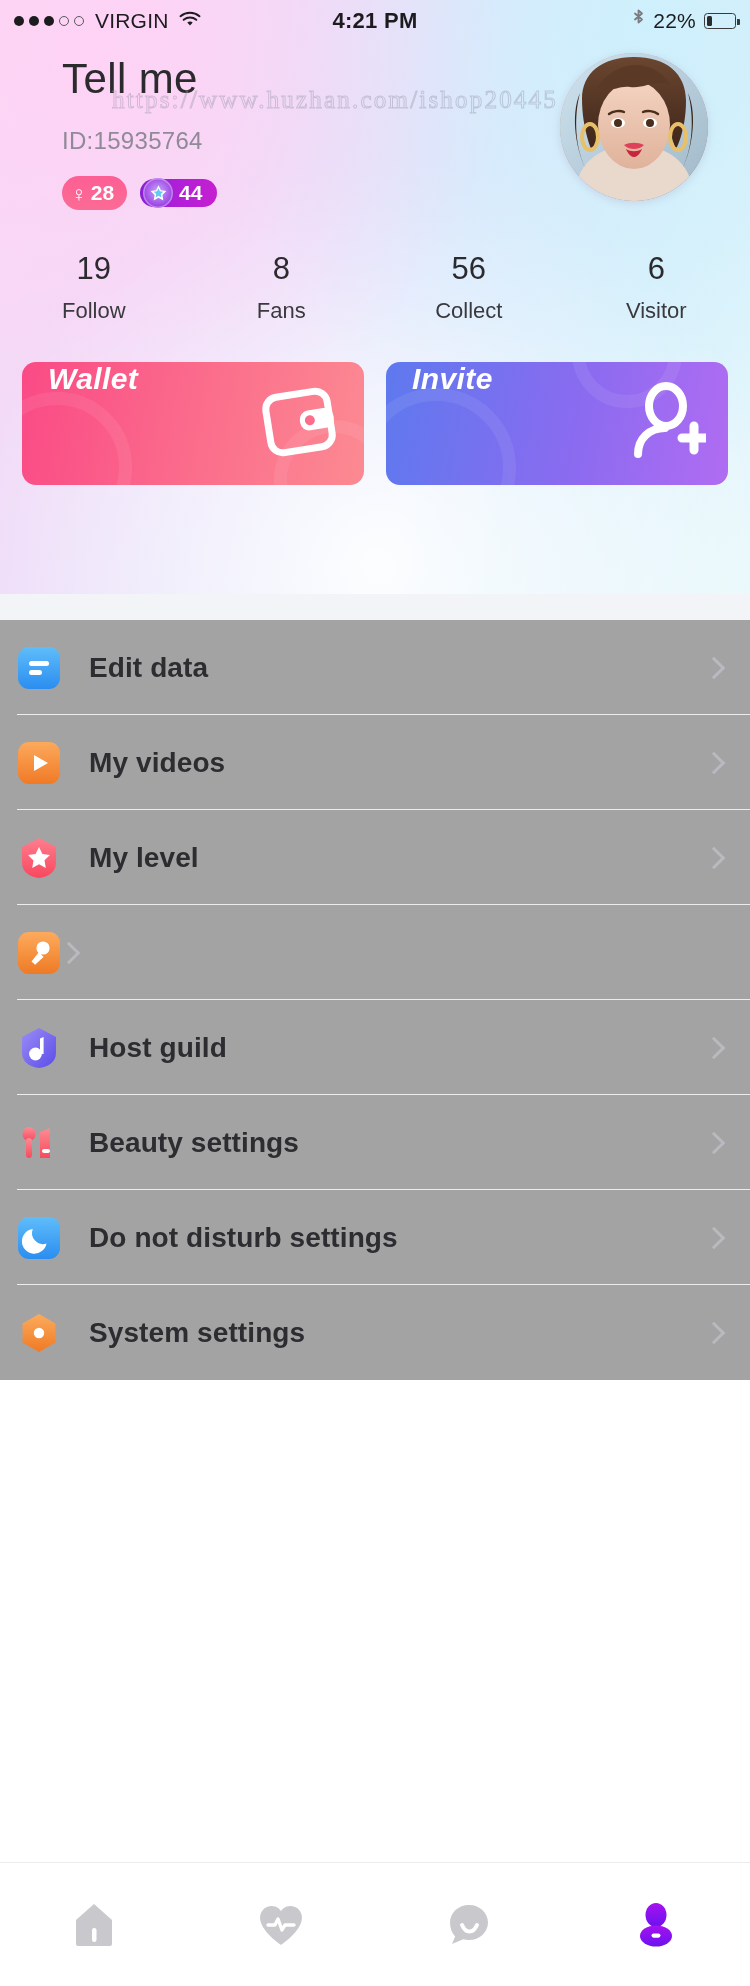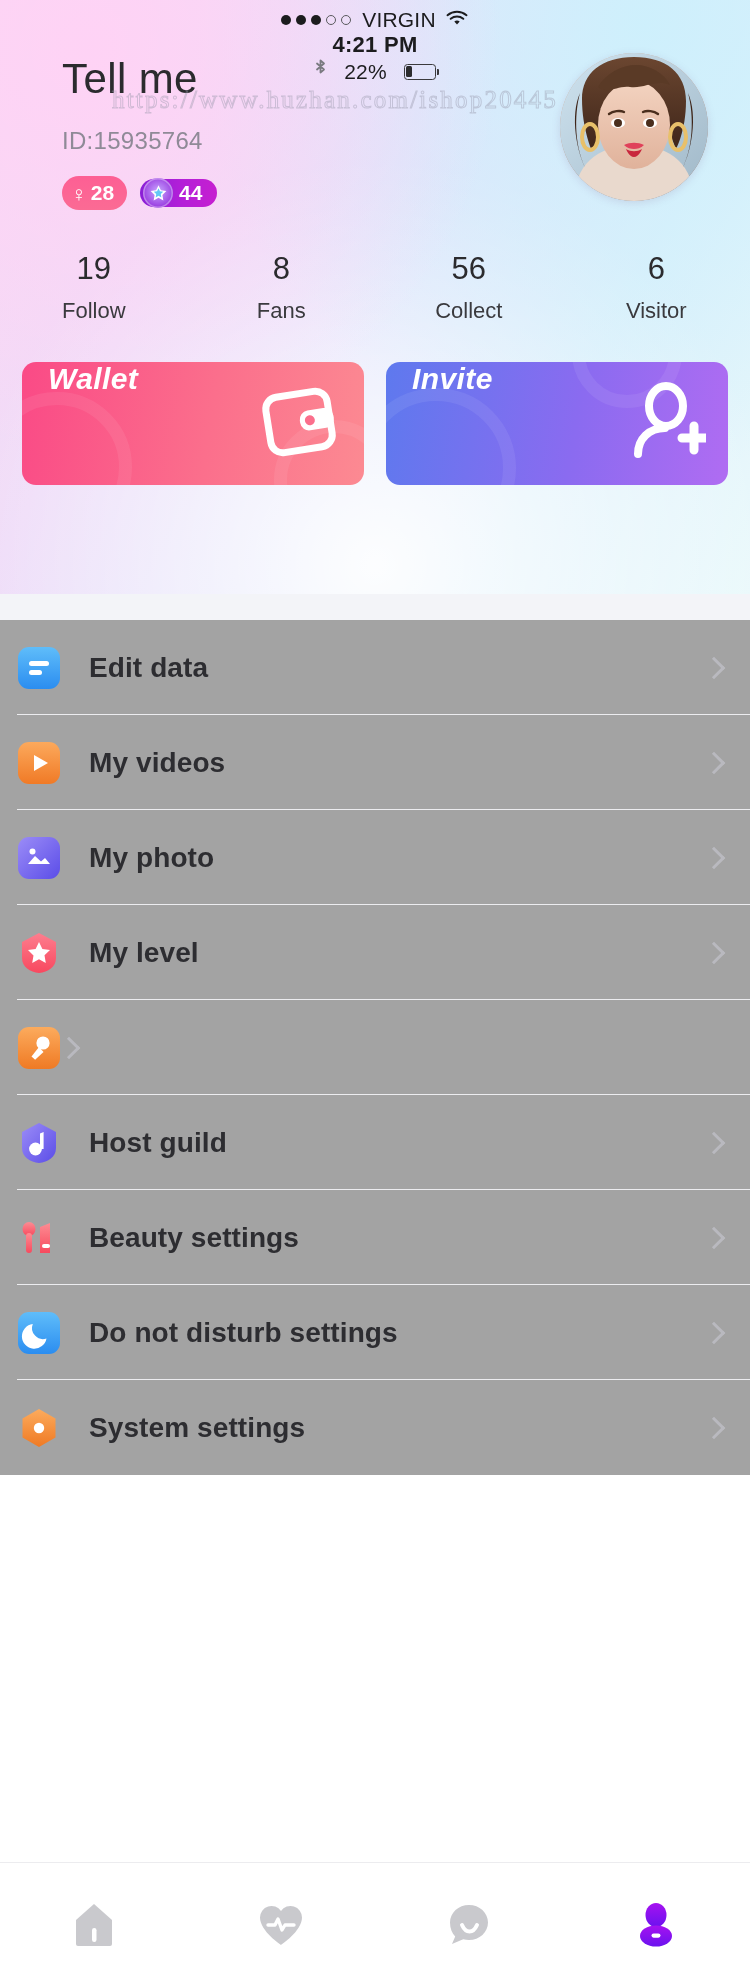--- a/index.html
+++ b/index.html
@@ -22,34 +22,33 @@
       radial-gradient(circle at 50% 95%, rgba(255,255,255,0.92) 0%, rgba(255,255,255,0) 60%),
       linear-gradient(118deg,#f9d9f4 0%,#efdcf8 28%,#e3e4fb 52%,#dcf0fb 74%,#eaf9fb 100%);
     overflow:hidden;
   }
 
   
   .statusbar{
     height:42px;
     display:flex;
     align-items:center;
-    padding:8px 14px;
+    padding:16px 14px;
     font-size:21px;
     color:#1c1c1e;
     letter-spacing:.2px;
-    flex-direction:column;
   }
   .sb-left{ display:flex; align-items:center; gap:9px; flex:1; }
   .dots{ display:flex; align-items:center; gap:5px; }
   .dot{ width:10px;height:10px;border-radius:50%; }
   .dot.on{ background:#1c1c1e; }
   .dot.off{ background:transparent; border:1.6px solid #5a5a5e; }
   .carrier{ font-size:21px; margin-left:2px; }
   .sb-center{ flex:0 0 auto; font-size:22px; font-weight:600; letter-spacing:.3px; }
-  .sb-right{ flex:1; display:flex; align-items:center; justify-content:flex-end; gap:17px; }
+  .sb-right{ flex:1; display:flex; align-items:center; justify-content:flex-end; gap:8px; }
   .battery{
     width:32px;height:16px;border:1.8px solid #3a3a3c;border-radius:3.5px;
     position:relative; padding:1.6px;
   }
   .battery:after{
     content:""; position:absolute; right:-4.5px; top:4.5px;
     width:2.6px;height:6px;background:#3a3a3c;border-radius:0 1px 1px 0;
   }
   .battery i{ display:block;height:100%;background:#2c2c2e;border-radius:1.5px; }
 
@@ -336,37 +335,20 @@
             </linearGradient>
           </defs>
         <rect width="42" height="42" rx="11" fill="url(#g2)"></rect>
         <path d="M16 13l14 8-14 8z" fill="#fff"></path>
       </svg>
     </span>
     <span class="rlabel">My videos</span>
     <span class="chev"></span>
   </div>
 
-  <div class="row">
-    <span class="ico">
-      <svg width="42" height="42" viewBox="0 0 42 42">
-        <defs>
-            <linearGradient id="g3" x1="0" y1="0" x2="1" y2="1">
-              <stop offset="0" stop-color="#9b8cf7"></stop>
-              <stop offset="1" stop-color="#5b4de8"></stop>
-            </linearGradient>
-          </defs>
-        <rect width="42" height="42" rx="11" fill="url(#g3)"></rect>
-        <circle cx="14.5" cy="14.5" r="3" fill="#fff"></circle>
-        <path d="M10 27l7-8 6 5.5 4-3.5 5 6z" fill="#fff"></path>
-      </svg>
-    </span>
-    <span class="rlabel">My photo</span>
-    <span class="chev"></span>
-  </div>
 
   <div class="row">
     <span class="ico">
       <svg width="42" height="42" viewBox="0 0 42 42">
         <defs>
             <linearGradient id="g4" x1="0" y1="0" x2="0" y2="1">
               <stop offset="0" stop-color="#fd7e8e"></stop>
               <stop offset="1" stop-color="#f8485f"></stop>
             </linearGradient>
           </defs>

